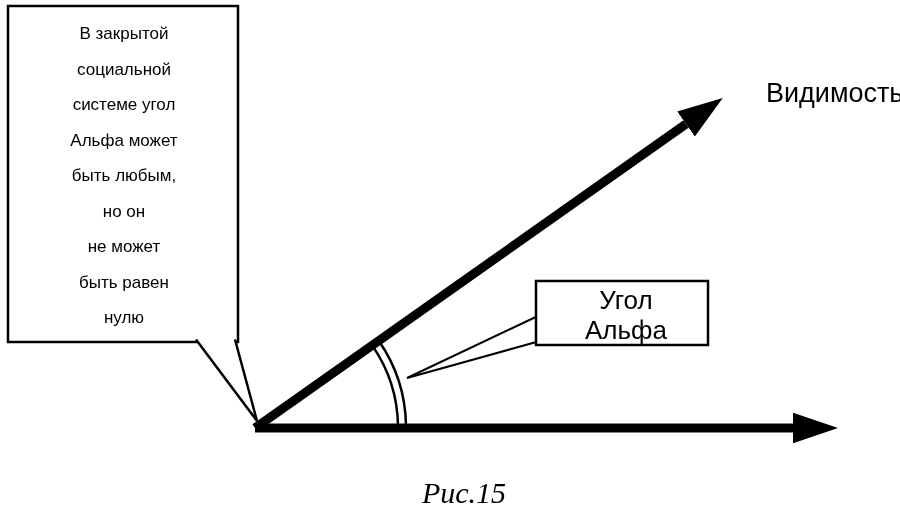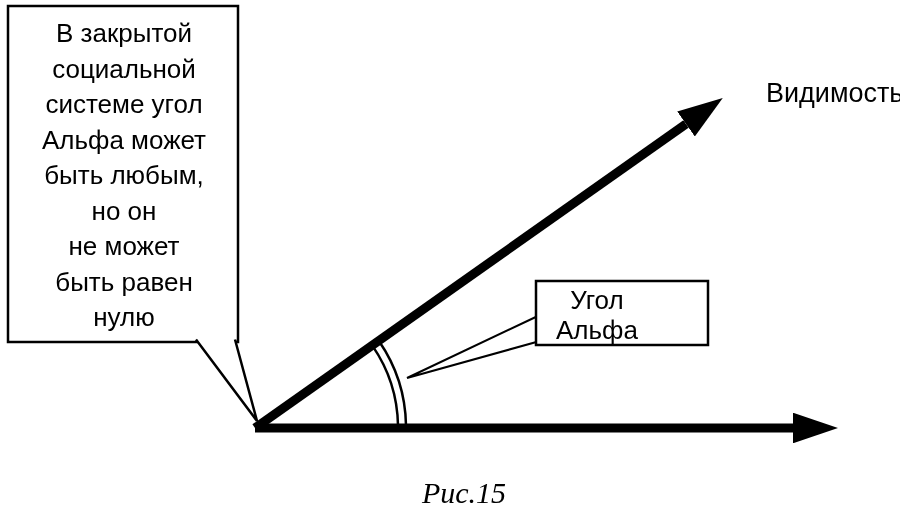--- a/index.html
+++ b/index.html
@@ -24,39 +24,39 @@
   .txt {
     position: absolute;
     color: #000000;
   }
 
   .bubble-text {
     left: 10px;
     top: 16px;
     width: 228px;
     text-align: center;
-    font-size: 26px;
+    font-size: 17px;
     line-height: 35.5px;
     white-space: pre-line;
   }
 
   .visibility-label {
     left: 766px;
     top: 78px;
     font-size: 27px;
   }
 
   .essence-label {
     left: 744px;
     top: 360px;
     font-size: 27px;
   }
 
   .angle-label {
-    left: 511px;
+    left: 540px;
     top: 285px;
     width: 172px;
     text-align: center;
     font-size: 26px;
     line-height: 30px;
     white-space: pre-line;
   }
 
   .figure-caption {
     left: 0;

